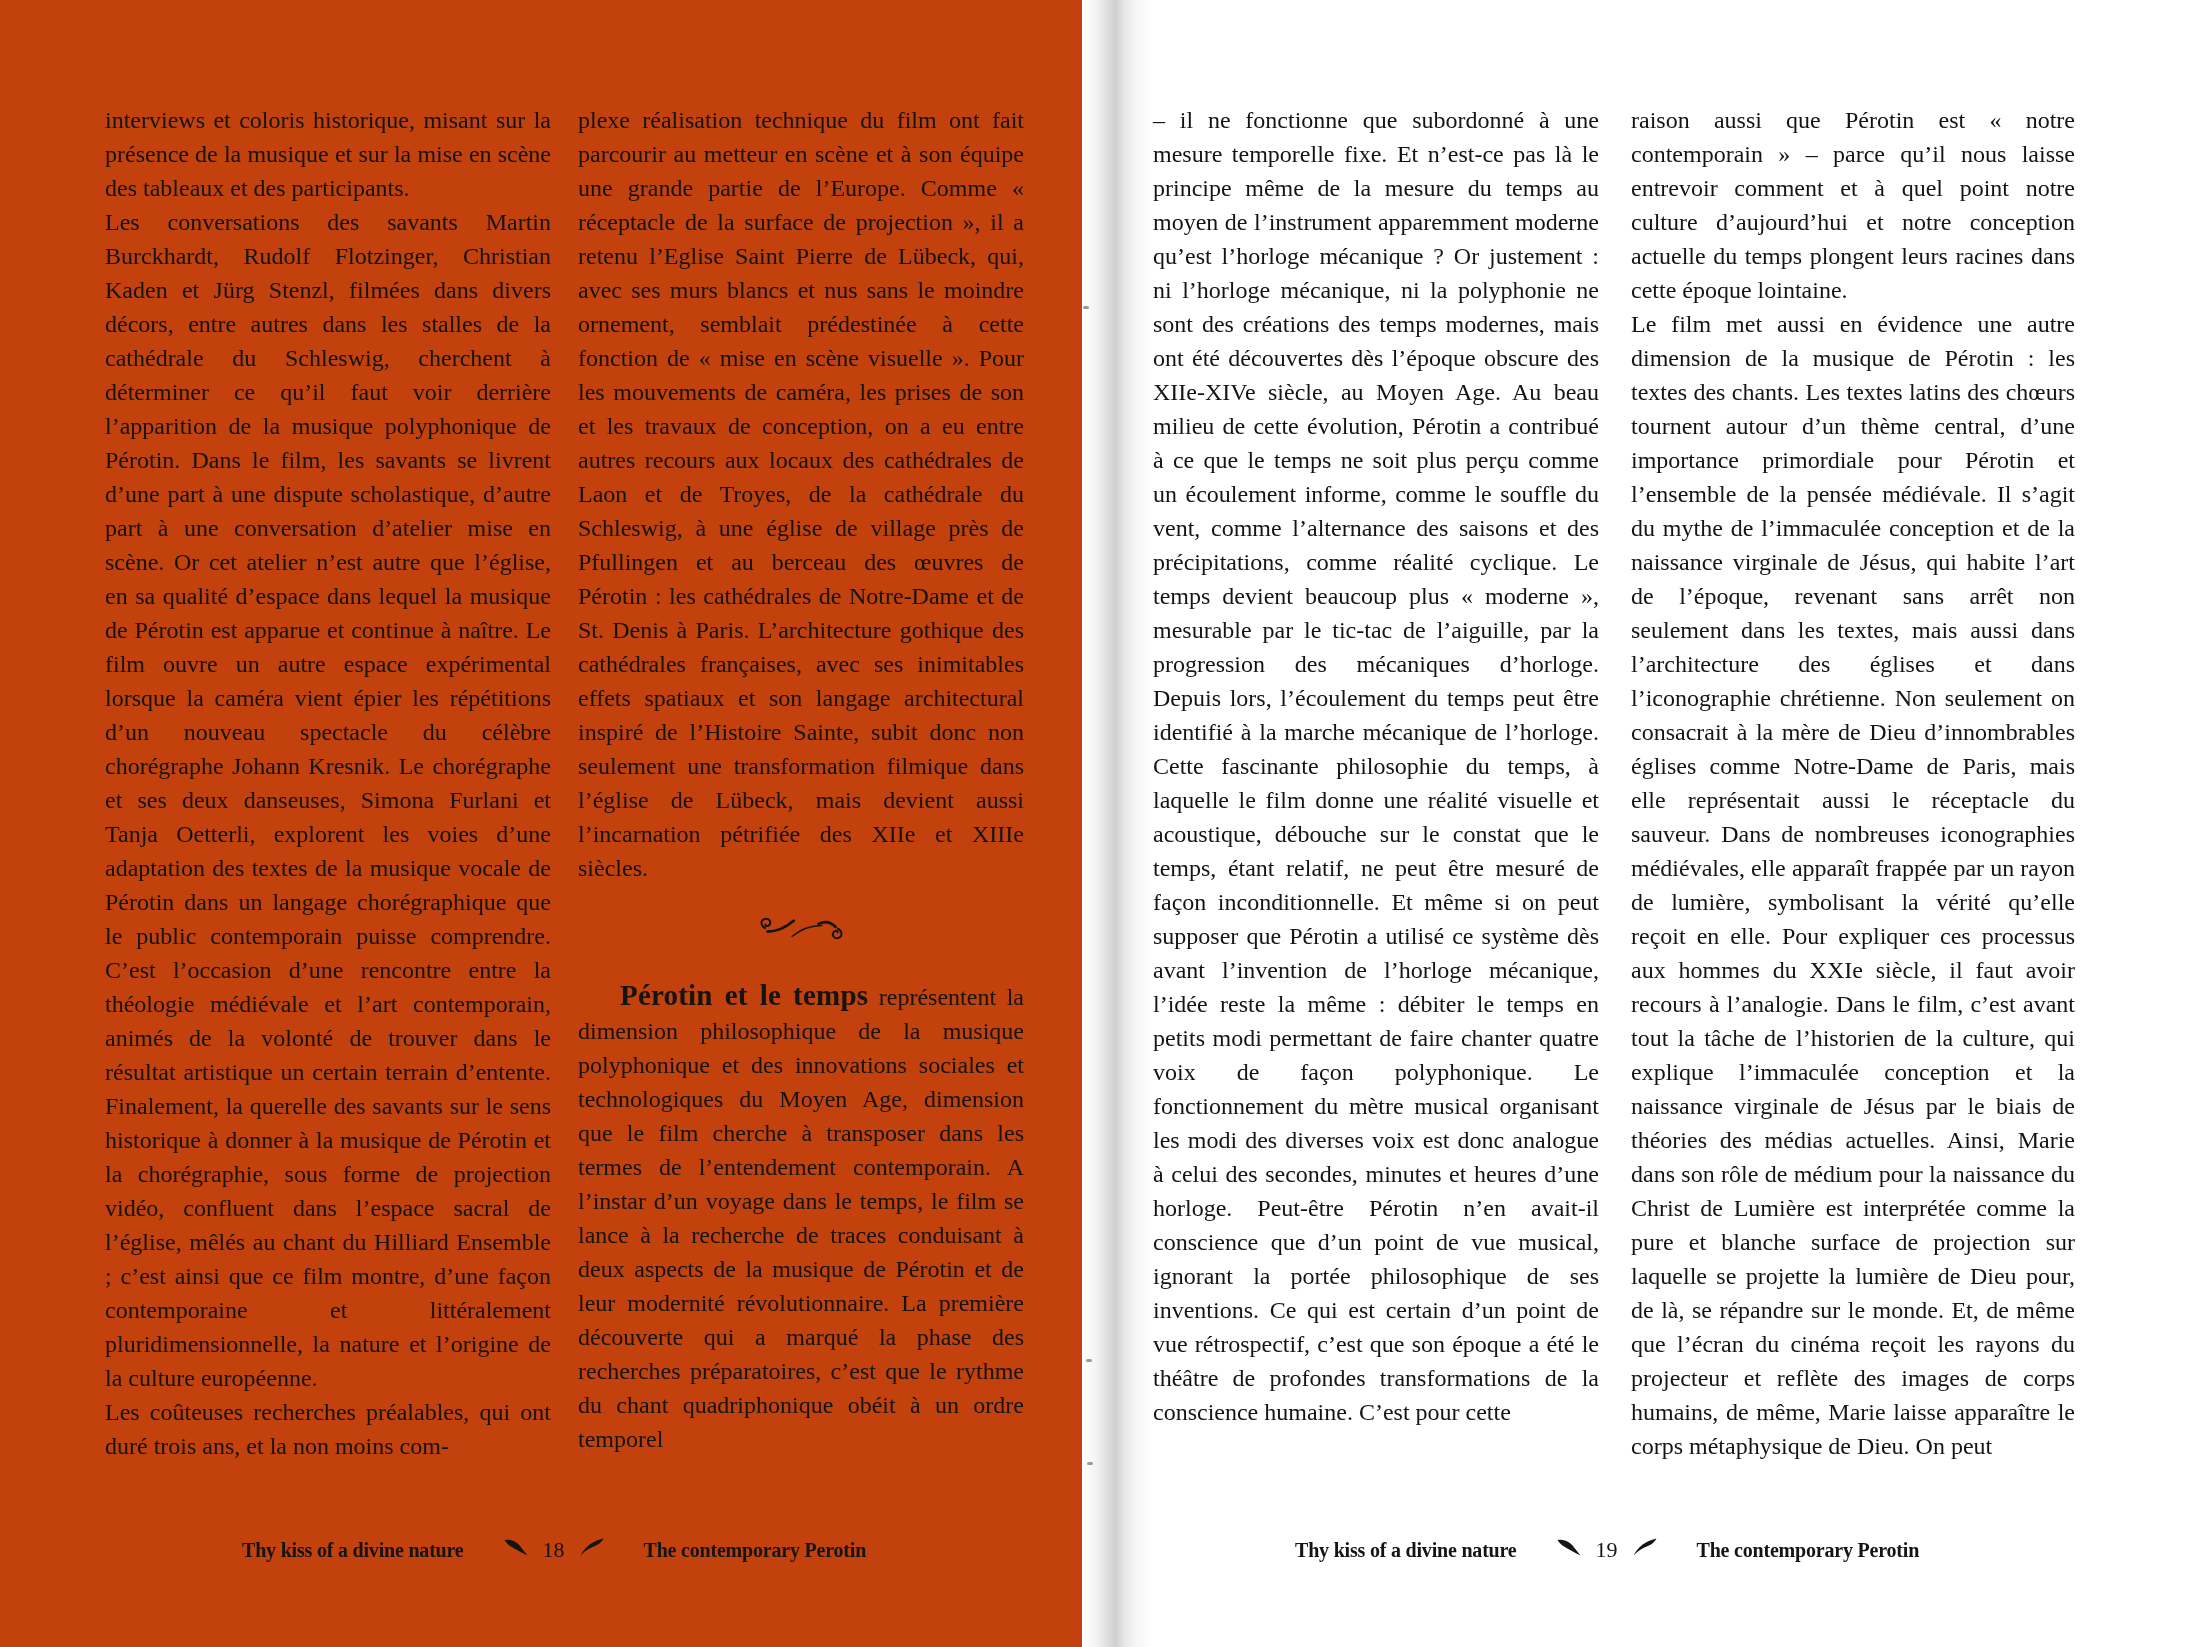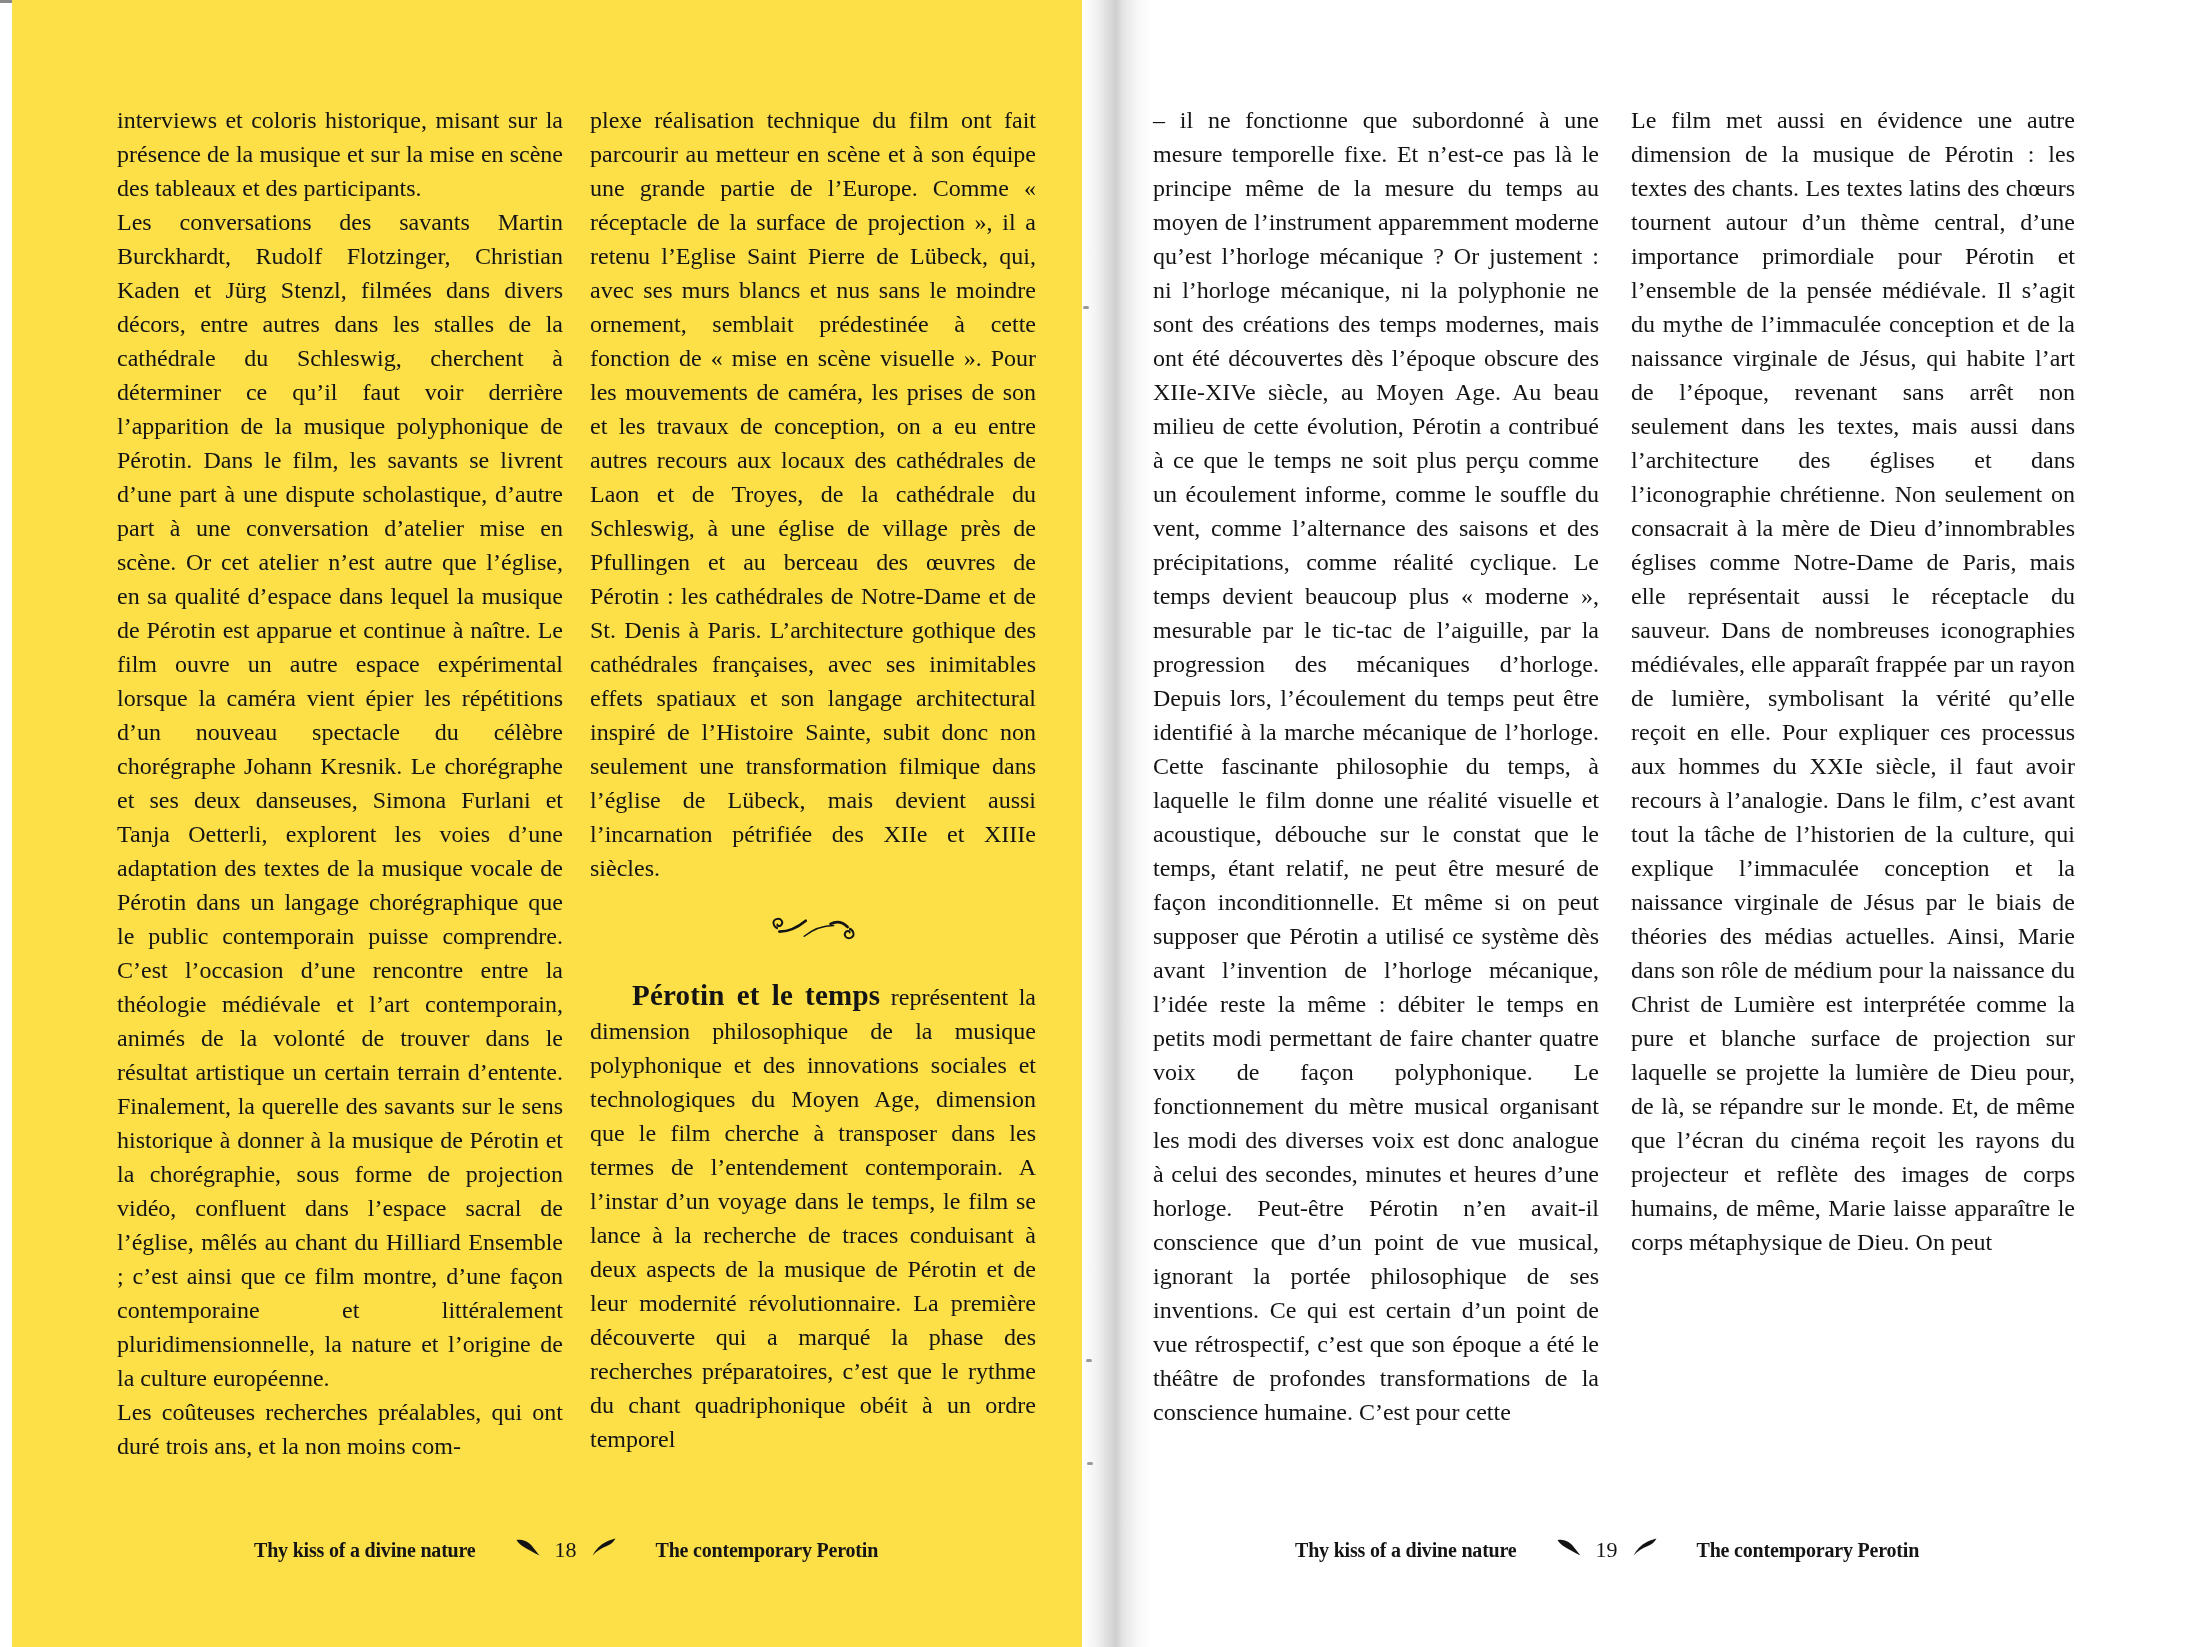--- a/index.html
+++ b/index.html
@@ -4,21 +4,21 @@
 <style>
   html, body { margin: 0; padding: 0; }
   body {
     width: 2205px; height: 1648px; position: relative; overflow: hidden;
     background: #ffffff;
     font-family: "Liberation Serif", "DejaVu Serif", serif;
     color: #141414;
   }
   .topline { position: absolute; left: 0; top: 0; width: 2205px; height: 3.1px; background: #8a8a8a; }
   .page { position: absolute; top: 0; height: 1648px; }
-  .page-left { left: 12px; width: 1101px; background: #fde047; }
+  .page-left { left: 0; width: 1101px; background: #c2410c; }
   .page-right { left: 1101px; width: 1104px; background: #ffffff; }
   .gutter {
     position: absolute; left: 1082px; top: 0; width: 70px; height: 1648px;
     background: linear-gradient(to right, #ffffff 0%, #f3f3f3 20%, #dadada 40%, #cfcfcf 48%, #e6e6e6 60%, #f8f8f8 80%, #ffffff 100%);
   }
   .speck { position: absolute; width: 6.2px; height: 3.1px; background: #9a9a9a; border-radius: 2.3px; }
   .col {
     position: absolute; top: 103px; width: 446px;
     font-size: 24px; line-height: 34px;
     text-align: justify; hyphens: none;
@@ -85,20 +85,21 @@
   </div>
 </div>
 
 <div class="page page-right"></div>
 
 <div class="col c3">
   <p class="first-in-col">– il ne fonctionne que subordonné à une mesure temporelle fixe. Et n’est-ce pas là le principe même de la mesure du temps au moyen de l’instrument apparemment moderne qu’est l’horloge mécanique ? Or justement : ni l’horloge mécanique, ni la polyphonie ne sont des créations des temps modernes, mais ont été découvertes dès l’époque obscure des XIIe-XIVe siècle, au Moyen Age. Au beau milieu de cette évolution, Pérotin a contribué à ce que le temps ne soit plus perçu comme un écoulement informe, comme le souffle du vent, comme l’alternance des saisons et des précipitations, comme réalité cyclique. Le temps devient beaucoup plus « moderne », mesurable par le tic-tac de l’aiguille, par la progression des mécaniques d’horloge. Depuis lors, l’écoulement du temps peut être identifié à la marche mécanique de l’horloge. Cette fascinante philosophie du temps, à laquelle le film donne une réalité visuelle et acoustique, débouche sur le constat que le temps, étant relatif, ne peut être mesuré de façon inconditionnelle. Et même si on peut supposer que Pérotin a utilisé ce système dès avant l’invention de l’horloge mécanique, l’idée reste la même : débiter le temps en petits modi permettant de faire chanter quatre voix de façon polyphonique. Le fonctionnement du mètre musical organisant les modi des diverses voix est donc analogue à celui des secondes, minutes et heures d’une horloge. Peut-être Pérotin n’en avait-il conscience que d’un point de vue musical, ignorant la portée philosophique de ses inventions. Ce qui est certain d’un point de vue rétrospectif, c’est que son époque a été le théâtre de profondes transformations de la conscience humaine. C’est pour cette</p>
 </div>
 
 <div class="col c4">
+  <p class="first-in-col">raison aussi que Pérotin est « notre contemporain » – parce qu’il nous laisse entrevoir comment et à quel point notre culture d’aujourd’hui et notre conception actuelle du temps plongent leurs racines dans cette époque lointaine.</p>
   <p>Le film met aussi en évidence une autre dimension de la musique de Pérotin : les textes des chants. Les textes latins des chœurs tournent autour d’un thème central, d’une importance primordiale pour Pérotin et l’ensemble de la pensée médiévale. Il s’agit du mythe de l’immaculée conception et de la naissance virginale de Jésus, qui habite l’art de l’époque, revenant sans arrêt non seulement dans les textes, mais aussi dans l’architecture des églises et dans l’iconographie chrétienne. Non seulement on consacrait à la mère de Dieu d’innombrables églises comme Notre-Dame de Paris, mais elle représentait aussi le réceptacle du sauveur. Dans de nombreuses iconographies médiévales, elle apparaît frappée par un rayon de lumière, symbolisant la vérité qu’elle reçoit en elle. Pour expliquer ces processus aux hommes du XXIe siècle, il faut avoir recours à l’analogie. Dans le film, c’est avant tout la tâche de l’historien de la culture, qui explique l’immaculée conception et la naissance virginale de Jésus par le biais de théories des médias actuelles. Ainsi, Marie dans son rôle de médium pour la naissance du Christ de Lumière est interprétée comme la pure et blanche surface de projection sur laquelle se projette la lumière de Dieu pour, de là, se répandre sur le monde. Et, de même que l’écran du cinéma reçoit les rayons du projecteur et reflète des images de corps humains, de même, Marie laisse apparaître le corps métaphysique de Dieu. On peut</p>
 </div>
 
 <div class="footer f-right">
   <span class="ft">Thy kiss of a divine nature</span>
   <span class="gap1"></span>
   <svg class="leaf" viewBox="0 0 34 26">
     <path d="M2 4 c10 -2 18 4 22 10 l8 10 c-8 -4 -16 -8 -22 -12 c-4 -2 -6 -5 -8 -8z" fill="#141414"></path>
   </svg>
   <span class="num">19</span>

